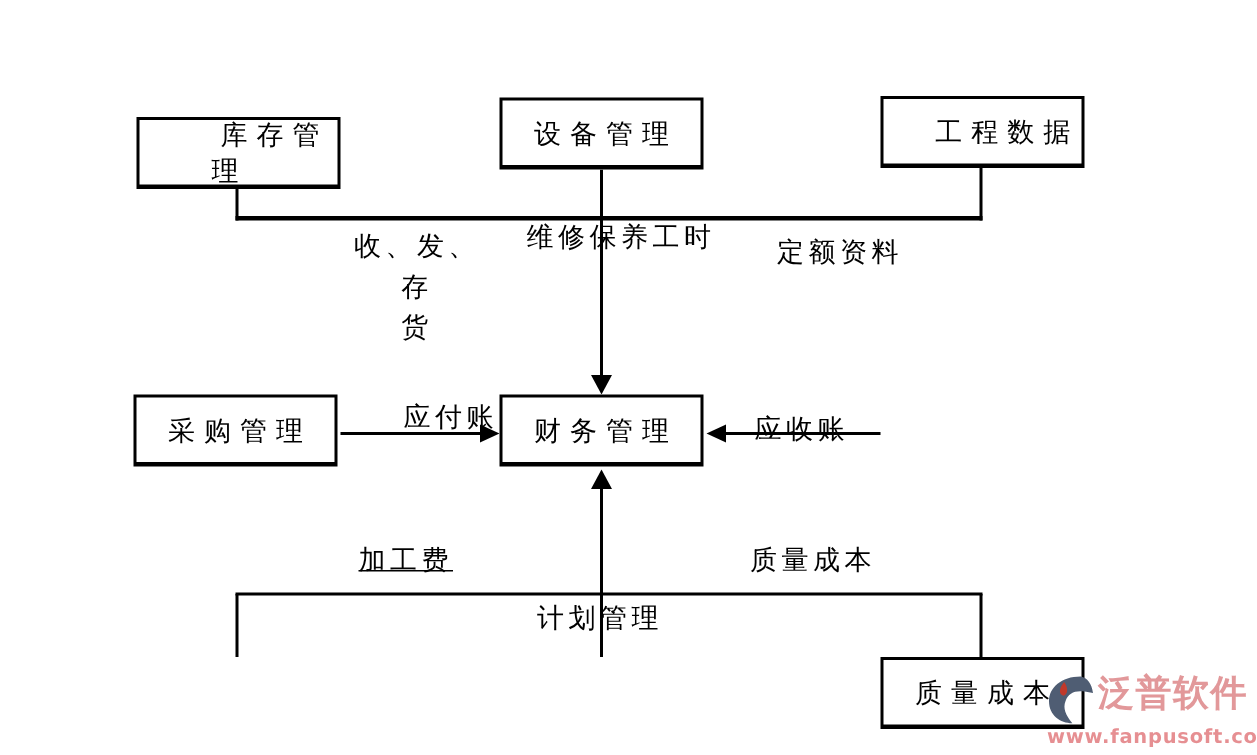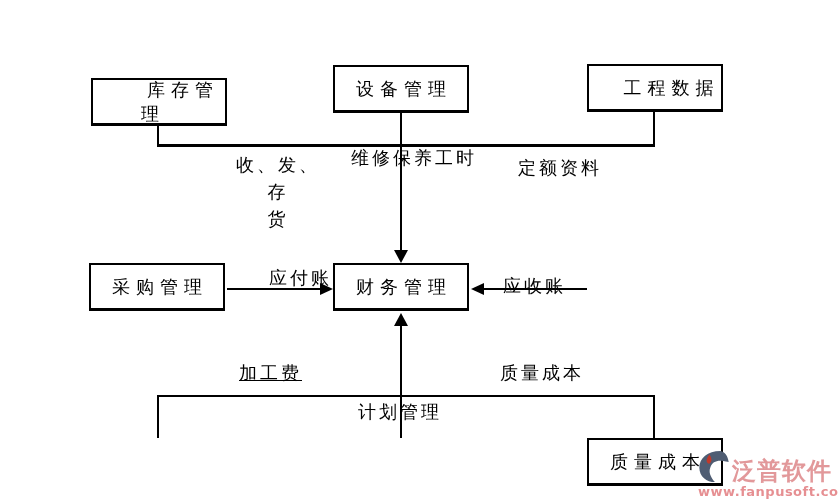--- a/index.html
+++ b/index.html
@@ -35,21 +35,21 @@
   
   .edge-label{
     position:absolute;
     font-size:18px;color:#000;
     letter-spacing:3px;white-space:nowrap;
     z-index:4;
   }
   .edge-label.two-line{text-align:center;width:100px;line-height:27px;white-space:normal;}
   
   .watermark{position:absolute;left:698px;top:450px;width:138px;z-index:5;}
-  .wm-row{display:flex;align-items:flex-end;}
+  .wm-row{display:flex;align-items:flex-start;}
   .wm-icon{width:32px;height:33px;flex:0 0 auto;margin-right:2px;}
   .wm-brand{
     font-family:"DejaVu Sans","Liberation Sans",sans-serif;
     font-weight:bold;font-size:24px;letter-spacing:1px;
     color:#e2989a;line-height:1;white-space:nowrap;
   }
   .wm-url{
     font-family:"DejaVu Sans","Liberation Sans",sans-serif;
     font-weight:bold;font-size:13px;color:#e68f92;
     letter-spacing:0.5px;margin-top:1px;white-space:nowrap;

